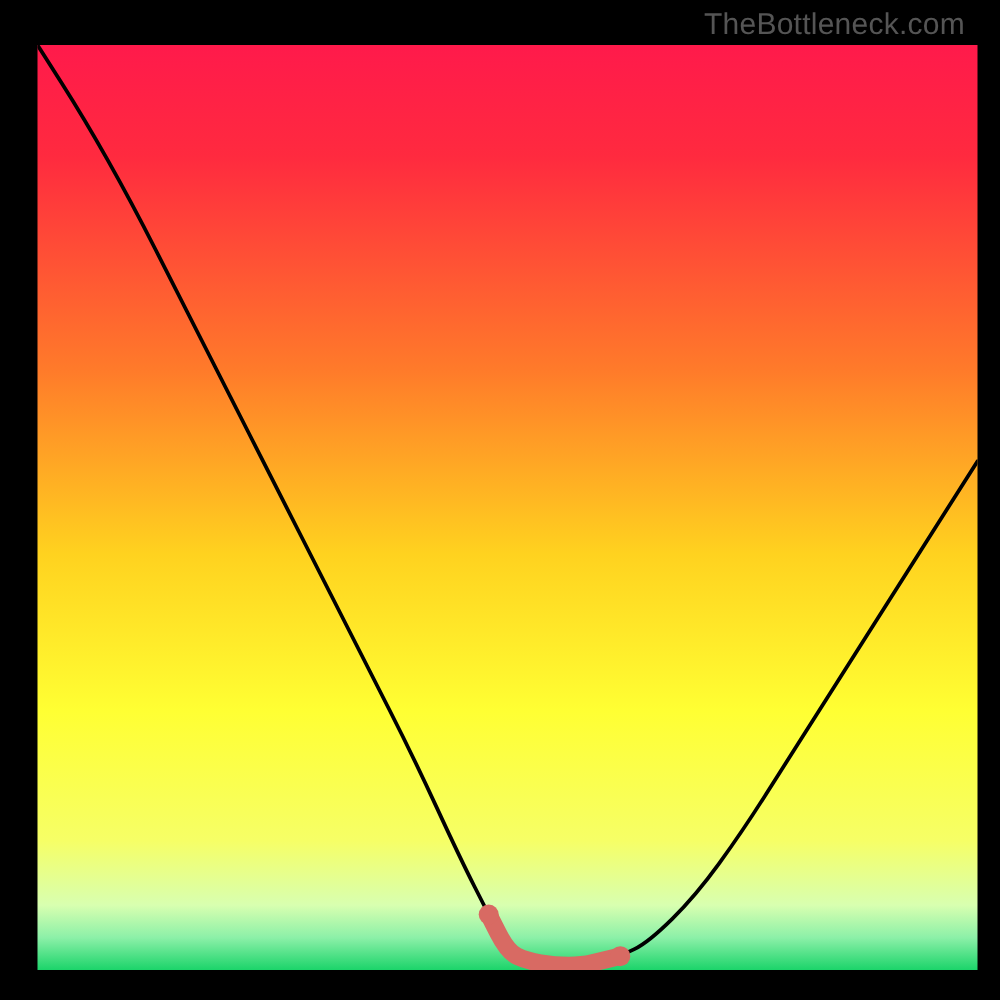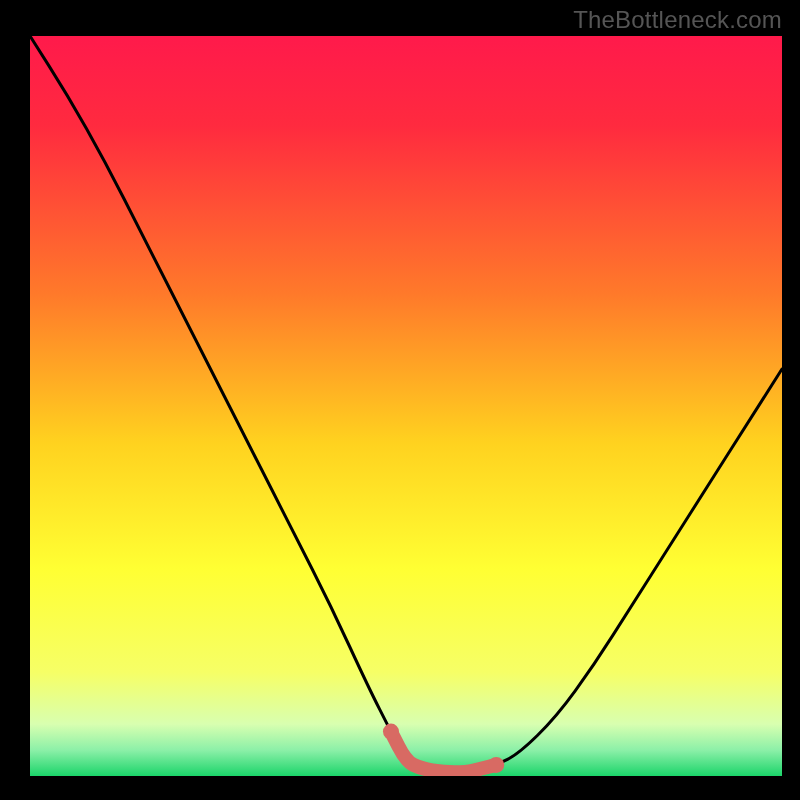--- a/index.html
+++ b/index.html
@@ -26,21 +26,21 @@
     position: absolute;
     left: 0; top: 0; right: 0; bottom: 0;
   }
   svg.curve {
     position: absolute;
     left: 0; top: 0;
   }
   .watermark {
     position: absolute;
     top: 6px;
-    right: 18px;
+    right: 28px;
     color: #555;
     font-size: 24px;
     font-weight: 500;
     letter-spacing: 0.2px;
     user-select: none;
   }
 </style>
 </head>
 <body>
 

